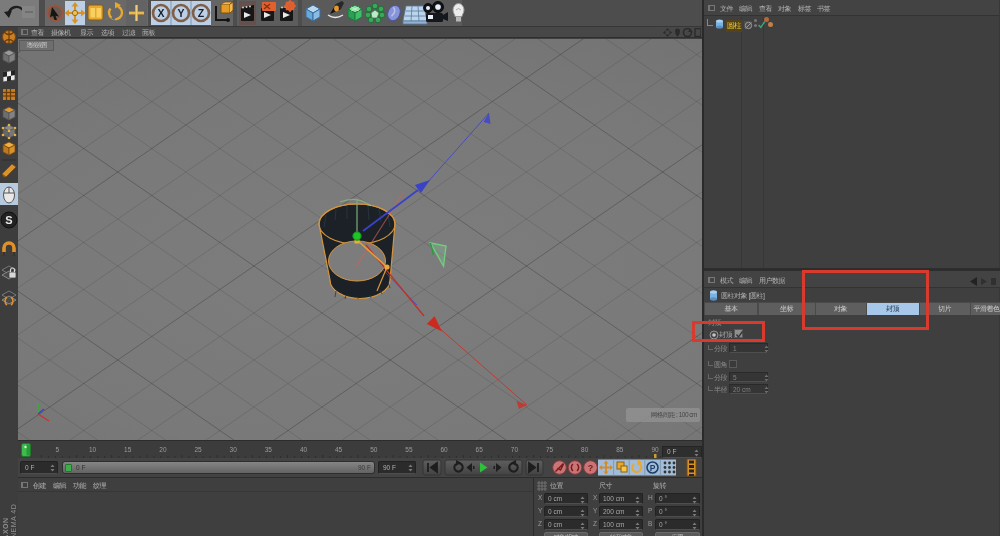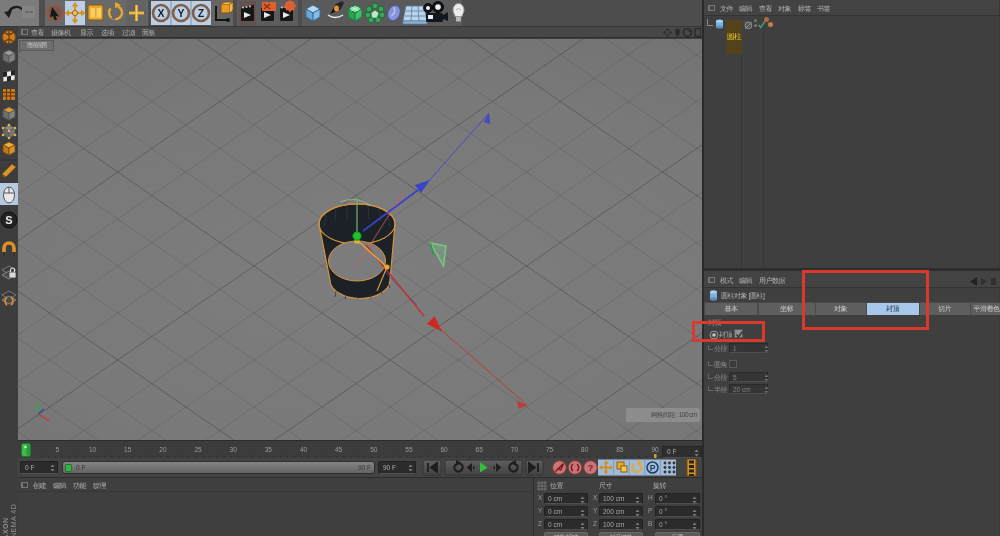--- a/index.html
+++ b/index.html
@@ -641,21 +641,21 @@
   <div class="abs" style="left:37px;top:17px;width:1px;height:251px;background:#373737;"></div>
   <div class="abs" style="left:59px;top:17px;width:1px;height:251px;background:#373737;"></div>
   <div class="abs" style="left:295px;top:0;width:3px;height:536px;background:#383838;"></div>
 
   <div class="abs" style="left:3px;top:19px;width:6px;height:7px;border-left:1px solid #888;border-bottom:1px solid #888;"></div>
   <svg class="abs" style="left:11px;top:19px" width="10" height="10">
     <rect x="1" y="2" width="7" height="6" fill="#7ab2e0"></rect>
     <ellipse cx="4.5" cy="2" rx="3.5" ry="1.6" fill="#a8d0f0"></ellipse>
     <ellipse cx="4.5" cy="8" rx="3.5" ry="1.6" fill="#5a90c4"></ellipse>
   </svg>
-  <span class="abs" style="left:22px;top:20px;font-size:7.5px;color:#e8c838;background:#54431a;padding:12px 1px;letter-spacing:-0.5px;white-space:nowrap;">圆柱</span>
+  <span class="abs" style="left:22px;top:20px;font-size:7.5px;color:#e8c838;background:#54431a;padding:1px 1px;letter-spacing:-0.5px;white-space:nowrap;">圆柱</span>
   <div class="abs" style="left:39px;top:20px;width:9px;height:9px;background:#4e4e4e;border:1px solid #404040;">
     <svg width="9" height="9" style="display:block">
           <path d="M 1.5,7.5 L 7.5,1.5" stroke="#9a9a9a" stroke-width="1"></path>
           <circle cx="4.5" cy="4.5" r="3.2" fill="none" stroke="#9a9a9a" stroke-width="1"></circle>
         </svg>
   </div>
   <div class="abs" style="left:50px;top:19px;width:3px;height:3px;background:#777;border-radius:50%;"></div>
   <div class="abs" style="left:50px;top:24px;width:3px;height:3px;background:#777;border-radius:50%;"></div>
   <svg class="abs" style="left:53px;top:20px" width="9" height="9">
         <path d="M 1.5,5 L 3.8,7.3 L 7.8,1.5" stroke="#3aa87a" stroke-width="1.4" fill="none"></path>

